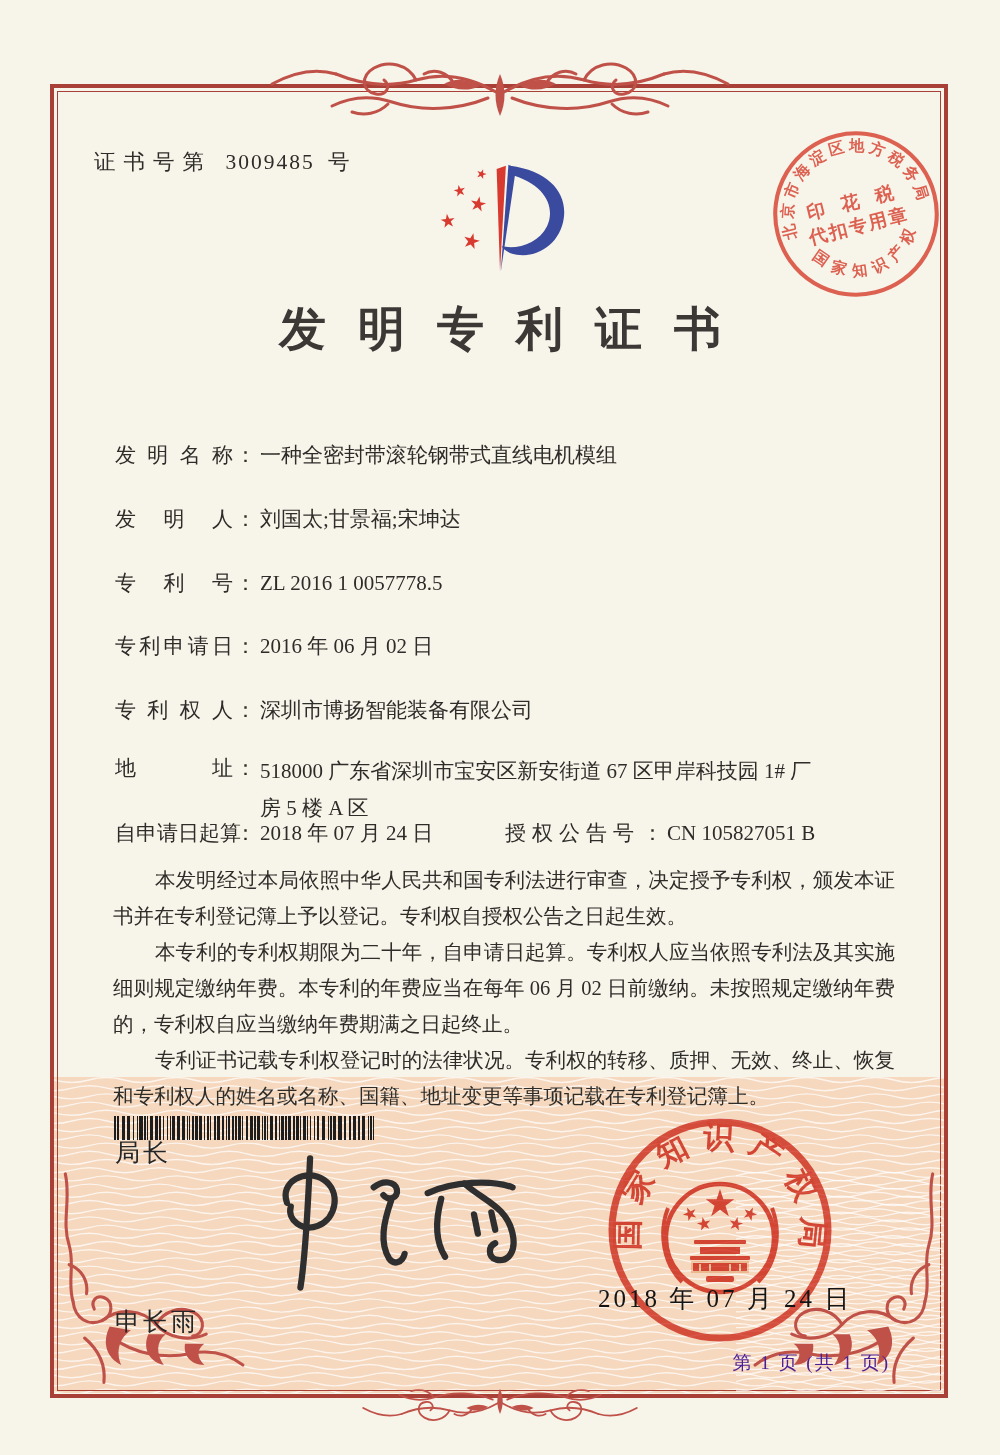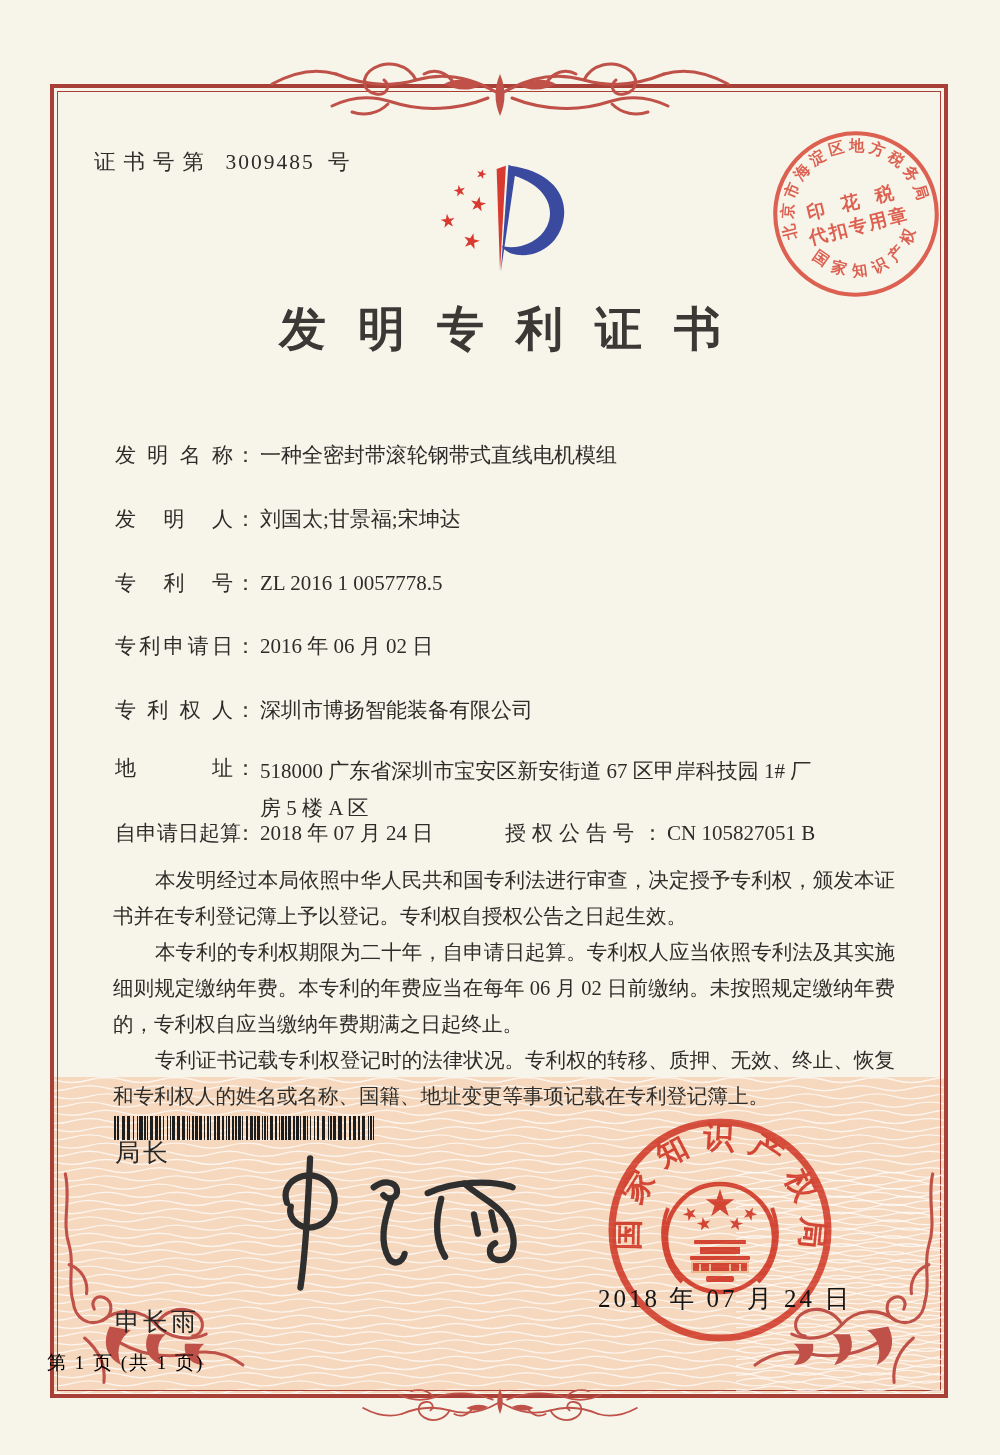--- a/index.html
+++ b/index.html
@@ -42,22 +42,22 @@
   
   .signer{position:absolute;left:115px;z-index:12;font-family:"Liberation Sans", sans-serif;
           font-size:25px;color:#262626;letter-spacing:3px;}
   .signer.t1{top:1136px;text-align:right;} .signer.t2{top:1268px;margin-top:37px;}
   .signature{position:absolute;left:258px;top:1148px;z-index:12;}
   
   .main-seal{position:absolute;left:590px;top:1100px;z-index:11;mix-blend-mode:multiply;opacity:.95;}
   .seal-date{position:absolute;left:598px;top:1282px;z-index:13;font-size:25px;
              letter-spacing:3px;color:#141414;white-space:nowrap;}
   
-  .page-info{position:absolute;left:0;top:1350px;width:890px;text-align:left;
-             font-size:19px;color:#000000;z-index:12;letter-spacing:2px;padding-left:47px;}
+  .page-info{position:absolute;left:0;top:1350px;width:890px;text-align:right;
+             font-size:19px;color:#4c1d95;z-index:12;letter-spacing:2px;}
   
   .orn{position:absolute;z-index:7;pointer-events:none;}
   .orn.top-center{left:260px;top:34px;}
   .orn.bottom-center{left:355px;top:1372px;}
   .orn.corner-bl{left:52px;top:1172px;}
   .orn.corner-br{right:54px;top:1172px;transform:scaleX(-1);}
 </style>
 </head>
 <body>
 

